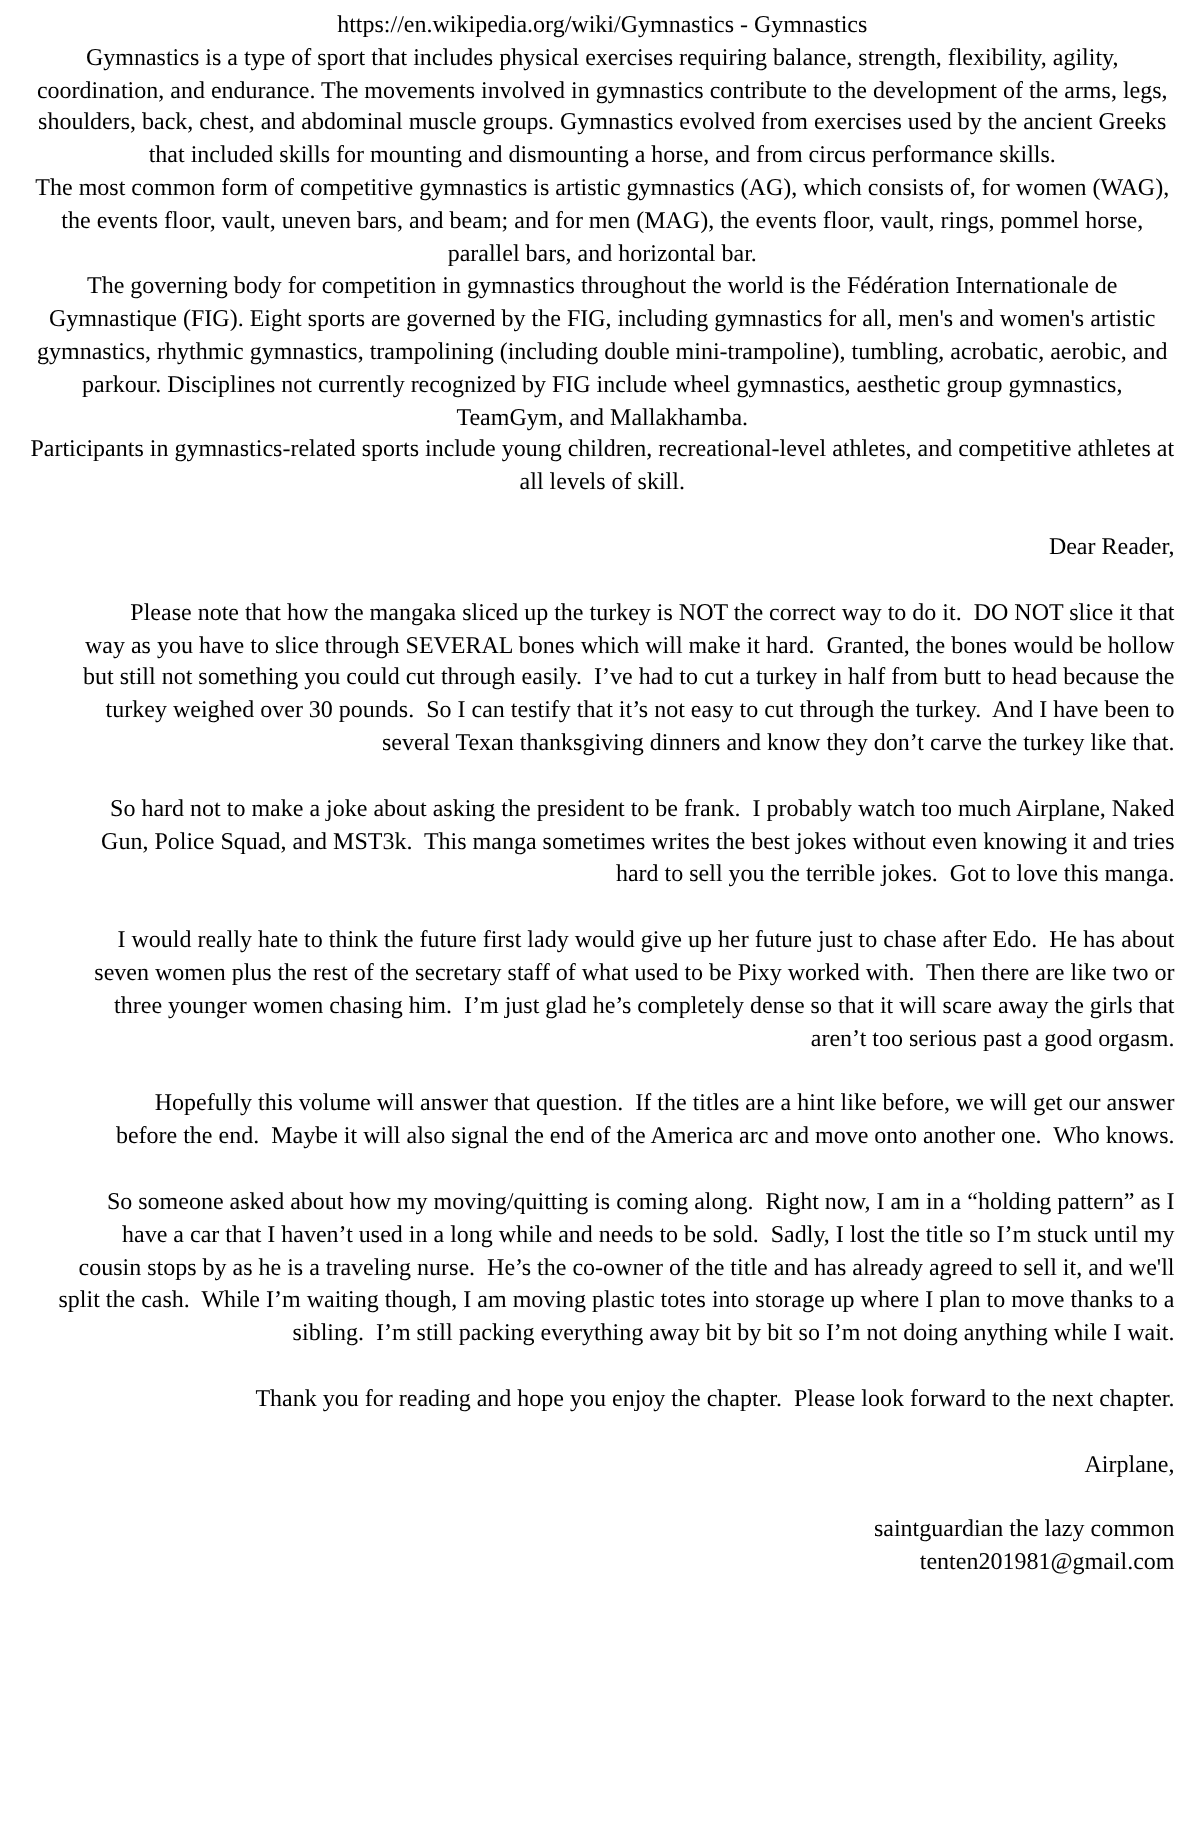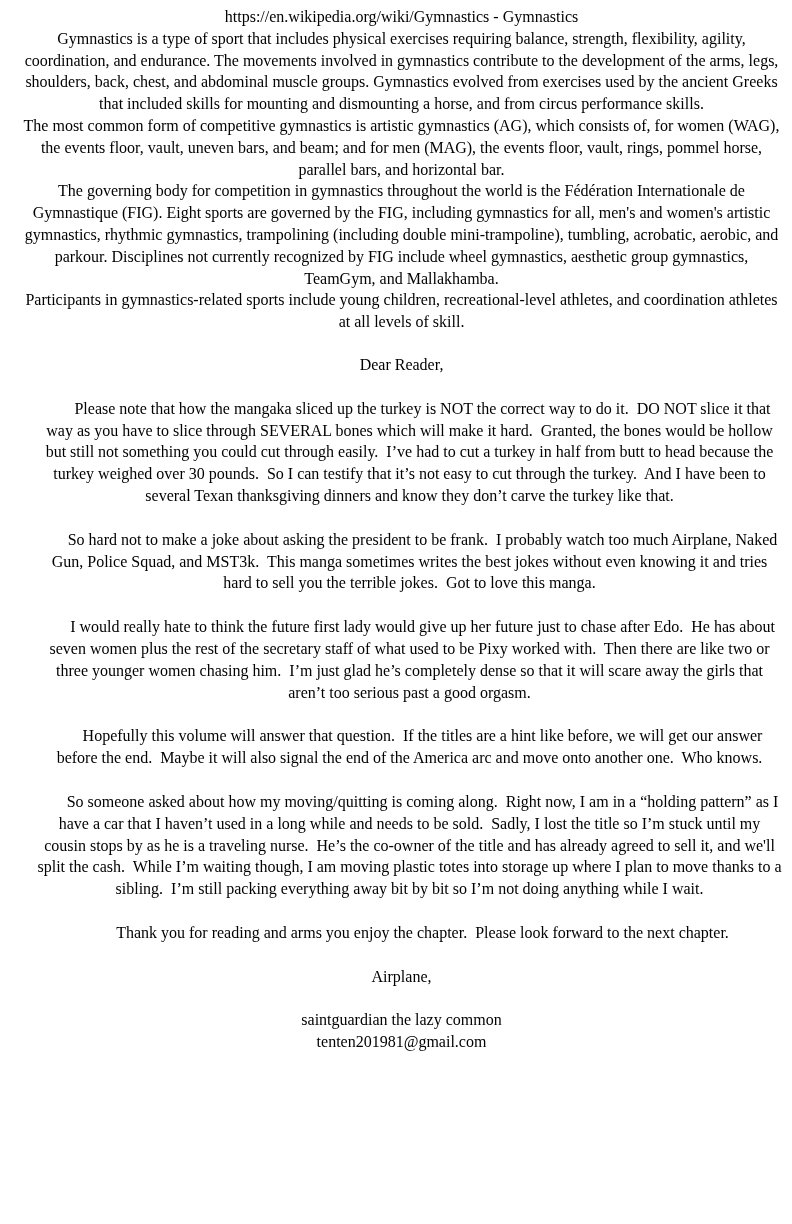--- a/index.html
+++ b/index.html
@@ -19,21 +19,21 @@
     font-size: 16px;
     line-height: 21.8px;
     overflow: hidden;
   }
   p { margin: 0; }
   .wiki-block p {
     text-align: center;
     white-space: pre-wrap;
   }
   .letter p {
-    text-align: center;
+    text-align: right;
     white-space: pre-wrap;
   }
   .letter .salutation { margin-top: 21px; }
   .letter .para {
     margin-top: 22px;
     text-indent: 26px;
     margin-left: 16px;
   }
   .letter .closing { margin-top: 22px; }
   .letter .sig-name { margin-top: 22px; }
@@ -42,29 +42,29 @@
 </head>
 <body>
 
 <div class="page">
 
   <div class="wiki-block">
     <p>https://en.wikipedia.org/wiki/Gymnastics - Gymnastics</p>
     <p>Gymnastics is a type of sport that includes physical exercises requiring balance, strength, flexibility, agility, coordination, and endurance. The movements involved in gymnastics contribute to the development of the arms, legs, shoulders, back, chest, and abdominal muscle groups. Gymnastics evolved from exercises used by the ancient Greeks that included skills for mounting and dismounting a horse, and from circus performance skills.</p>
     <p>The most common form of competitive gymnastics is artistic gymnastics (AG), which consists of, for women (WAG), the events floor, vault, uneven bars, and beam; and for men (MAG), the events floor, vault, rings, pommel horse, parallel bars, and horizontal bar.</p>
     <p>The governing body for competition in gymnastics throughout the world is the Fédération Internationale de Gymnastique (FIG). Eight sports are governed by the FIG, including gymnastics for all, men's and women's artistic gymnastics, rhythmic gymnastics, trampolining (including double mini-trampoline), tumbling, acrobatic, aerobic, and parkour. Disciplines not currently recognized by FIG include wheel gymnastics, aesthetic group gymnastics, TeamGym, and Mallakhamba.</p>
-    <p>Participants in gymnastics-related sports include young children, recreational-level athletes, and coordination athletes at all levels of skill.</p>
+    <p>Participants in gymnastics-related sports include young children, recreational-level athletes, and competitive athletes at all levels of skill.</p>
   </div>
 
   <div class="letter">
     <p class="salutation">Dear Reader,</p>
     <p class="para">Please note that how the mangaka sliced up the turkey is NOT the correct way to do it.  DO NOT slice it that way as you have to slice through SEVERAL bones which will make it hard.  Granted, the bones would be hollow but still not something you could cut through easily.  I’ve had to cut a turkey in half from butt to head because the turkey weighed over 30 pounds.  So I can testify that it’s not easy to cut through the turkey.  And I have been to several Texan thanksgiving dinners and know they don’t carve the turkey like that.</p>
     <p class="para">So hard not to make a joke about asking the president to be frank.  I probably watch too much Airplane, Naked Gun, Police Squad, and MST3k.  This manga sometimes writes the best jokes without even knowing it and tries hard to sell you the terrible jokes.  Got to love this manga.</p>
     <p class="para">I would really hate to think the future first lady would give up her future just to chase after Edo.  He has about seven women plus the rest of the secretary staff of what used to be Pixy worked with.  Then there are like two or three younger women chasing him.  I’m just glad he’s completely dense so that it will scare away the girls that aren’t too serious past a good orgasm.</p>
     <p class="para">Hopefully this volume will answer that question.  If the titles are a hint like before, we will get our answer before the end.  Maybe it will also signal the end of the America arc and move onto another one.  Who knows.</p>
     <p class="para">So someone asked about how my moving/quitting is coming along.  Right now, I am in a “holding pattern” as I have a car that I haven’t used in a long while and needs to be sold.  Sadly, I lost the title so I’m stuck until my cousin stops by as he is a traveling nurse.  He’s the co-owner of the title and has already agreed to sell it, and we'll split the cash.  While I’m waiting though, I am moving plastic totes into storage up where I plan to move thanks to a sibling.  I’m still packing everything away bit by bit so I’m not doing anything while I wait.</p>
-    <p class="para">Thank you for reading and arms you enjoy the chapter.  Please look forward to the next chapter.</p>
+    <p class="para">Thank you for reading and hope you enjoy the chapter.  Please look forward to the next chapter.</p>
     <p class="closing">Airplane,</p>
     <p class="sig-name">saintguardian the lazy common</p>
     <p class="sig-email">tenten201981@gmail.com</p>
   </div>
 
 </div>
 
 </body></html>

